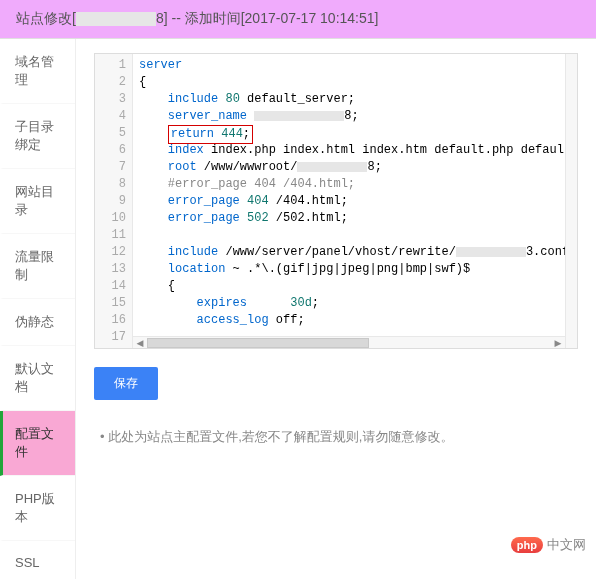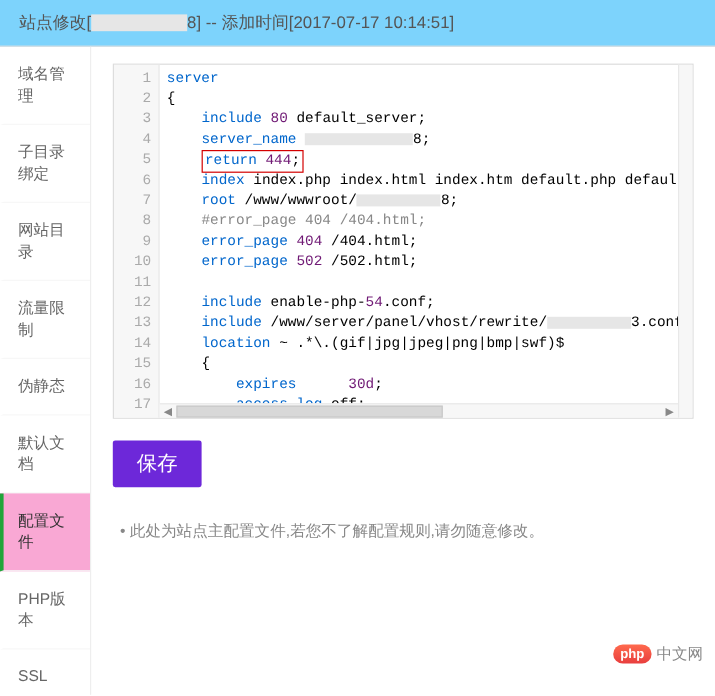--- a/index.html
+++ b/index.html
@@ -6,21 +6,21 @@
     body {
       font-family: "Microsoft YaHei", Arial, sans-serif;
       font-size: 13px;
       background: #fff;
       width: 596px;
       height: 580px;
       overflow: hidden;
       position: relative;
     }
     .header {
-      background: #7dd3fc;
+      background: #f0abfc;
       padding: 10px 16px;
       color: #555;
       font-size: 14px;
       border-bottom: 1px solid #e0e0e0;
     }
     .header .redacted {
       background: #e6e6e6;
       display: inline-block;
       width: 80px;
       height: 14px;
@@ -80,21 +80,21 @@
       font-family: Consolas, "Courier New", monospace;
       font-size: 12px;
       line-height: 17px;
       color: #000;
       overflow: hidden;
       white-space: nowrap;
       position: relative;
     }
     .code .line { height: 17px; white-space: pre; }
     .kw-blue { color: #0066cc; }
-    .kw-num { color: #701a75; }
+    .kw-num { color: #0f766e; }
     .kw-grey { color: #888; }
     .redbox {
       border: 1px solid #d40000;
       padding: 0 2px;
       display: inline-block;
     }
     .code .redact {
       background: #e6e6e6;
       display: inline-block;
       height: 10px;
@@ -134,25 +134,25 @@
       position: absolute;
       right: 0;
       top: 0;
       bottom: 0;
       width: 12px;
       border-left: 1px solid #e8e8e8;
       background: #f7f7f7;
     }
     .save-row { margin-top: 18px; }
     .save-btn {
-      background: #6d28d9;
+      background: #3b82f6;
       color: #fff;
       border: none;
       padding: 8px 20px;
-      font-size: 17px;
+      font-size: 12px;
       cursor: pointer;
       border-radius: 2px;
     }
     .hint {
       margin-top: 28px;
       color: #888;
       font-size: 13px;
       padding-left: 6px;
     }
     .hint::before { content: "• "; color: #888; }
@@ -226,21 +226,20 @@
 <div class="line"><span>{</span></div>
 <div class="line">    <span class="kw-blue">include</span> <span class="kw-num">80</span><span> default_server;</span></div>
 <div class="line">    <span class="kw-blue">server_name</span> <span class="redact" style="width:90px"></span><span>8;</span></div>
 <div class="line">    <span class="redbox"><span class="kw-blue">return</span> <span class="kw-num">444</span><span>;</span></span></div>
 <div class="line">    <span class="kw-blue">index</span><span> index.php index.html index.htm default.php default.htm defau</span></div>
 <div class="line">    <span class="kw-blue">root</span><span> /www/wwwroot/</span><span class="redact" style="width:70px"></span><span>8;</span></div>
 <div class="line">    <span class="kw-grey">#error_page 404 /404.html;</span></div>
 <div class="line">    <span class="kw-blue">error_page</span> <span class="kw-num">404</span><span> /404.html;</span></div>
 <div class="line">    <span class="kw-blue">error_page</span> <span class="kw-num">502</span><span> /502.html;</span></div>
 <div class="line"></div>
-<div class="line">    <span class="kw-blue">include</span><span> enable-php-</span><span class="kw-num">54</span><span>.conf;</span></div>
 <div class="line">    <span class="kw-blue">include</span><span> /www/server/panel/vhost/rewrite/</span><span class="redact" style="width:70px"></span><span>3.conf;</span></div>
 <div class="line">    <span class="kw-blue">location</span><span> ~ .*\.(gif|jpg|jpeg|png|bmp|swf)$</span></div>
 <div class="line">    <span>{</span></div>
 <div class="line">        <span class="kw-blue">expires</span>      <span class="kw-num">30d</span><span>;</span></div>
 <div class="line">        <span class="kw-blue">access_log</span><span> off;</span></div>
       </div>
       <div class="vscrollbar"></div>
       <div class="hscrollbar">
         <div class="arrow">◀</div>
         <div class="track">

